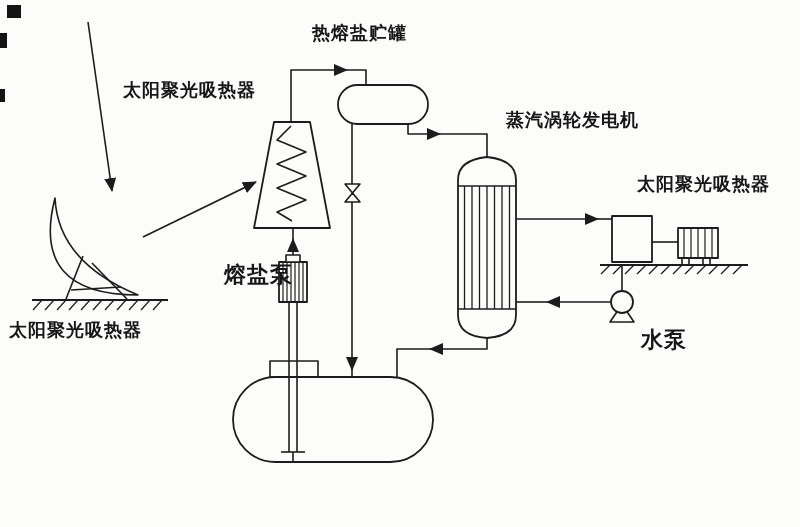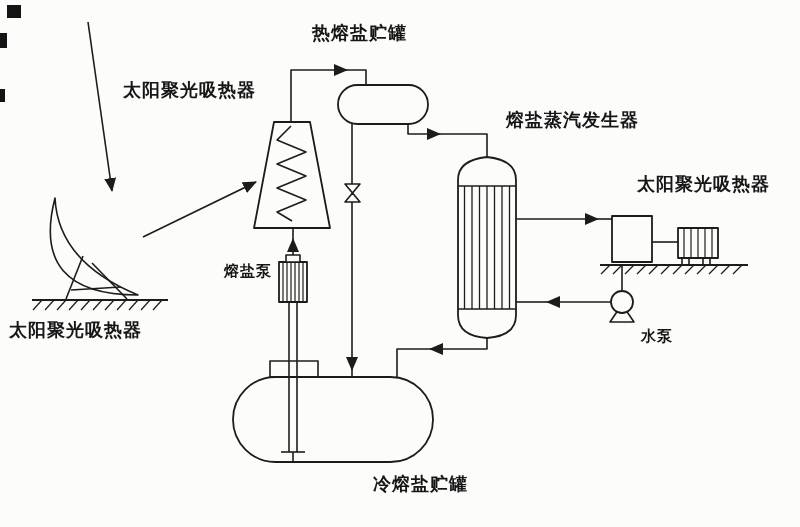--- a/index.html
+++ b/index.html
@@ -8,21 +8,21 @@
     background:#fcfcfa;
     font-family:"Liberation Sans","DejaVu Sans",sans-serif;
   }
   .stage svg{position:absolute;left:0;top:0;}
   .lbl{
     position:absolute;
     font-size:18px;font-weight:700;letter-spacing:1px;
     color:#161616;white-space:nowrap;line-height:1.1;
     user-select:none;
   }
-  .lbl-small{font-size:15px;}
+  .lbl-small{font-size:22px;}
 </style>
 </head>
 <body>
 
 <div class="stage">
 
   <svg width="800" height="527" viewBox="0 0 800 527">
     <defs>
       <marker id="ah" markerUnits="userSpaceOnUse" markerWidth="14" markerHeight="12" refX="13" refY="6" orient="auto">
         <path d="M0,0 L14,6 L0,12 Z" fill="#1c1c1c"></path>
@@ -189,20 +189,19 @@
       <g>
         <circle cx="622" cy="302" r="11" fill="#fcfcfa" stroke-width="1.8"></circle>
         <path d="M617.5,311 L610,322 L634,322 L626.5,311"></path>
       </g>
 
     </g>
   </svg>
 
   <div class="lbl" style="left:312px;top:24px">热熔盐贮罐</div>
   <div class="lbl" style="left:123px;top:81px">太阳聚光吸热器</div>
-  <div class="lbl" style="left:506px;top:111px">熔盐蒸汽发生器</div>
+  <div class="lbl" style="left:506px;top:111px">蒸汽涡轮发电机</div>
   <div class="lbl" style="left:637px;top:175px">太阳聚光吸热器</div>
   <div class="lbl" style="left:9px;top:321px">太阳聚光吸热器</div>
   <div class="lbl lbl-small" style="left:224px;top:263px">熔盐泵</div>
   <div class="lbl lbl-small" style="left:641px;top:328px">水泵</div>
-  <div class="lbl" style="left:373px;top:475px">冷熔盐贮罐</div>
 
 </div>
 
 </body></html>

